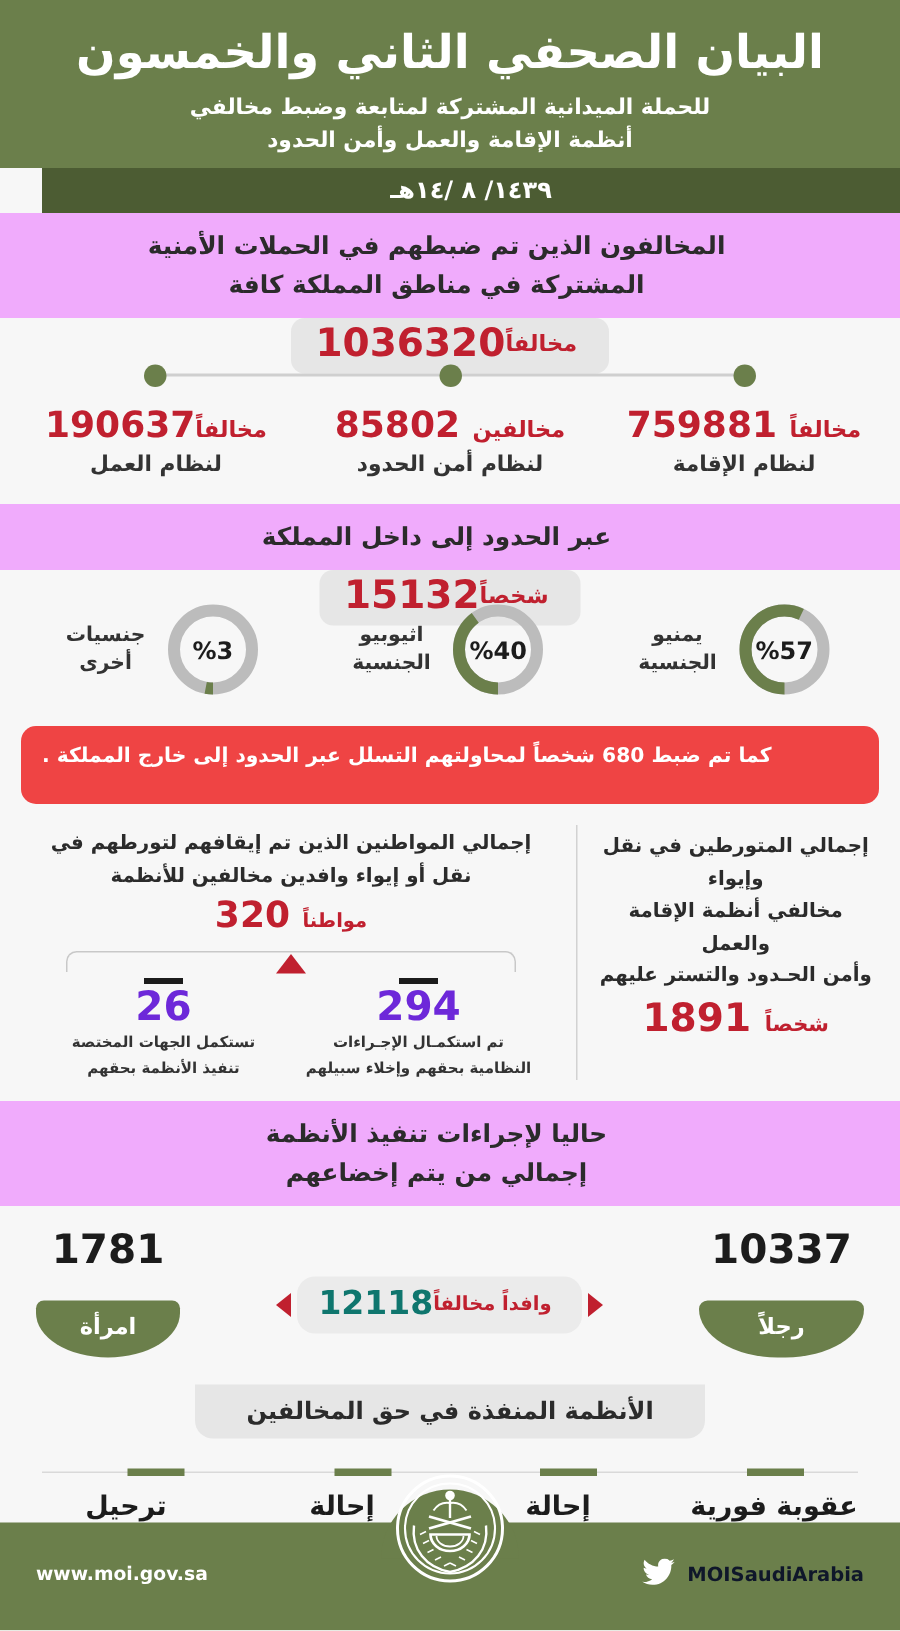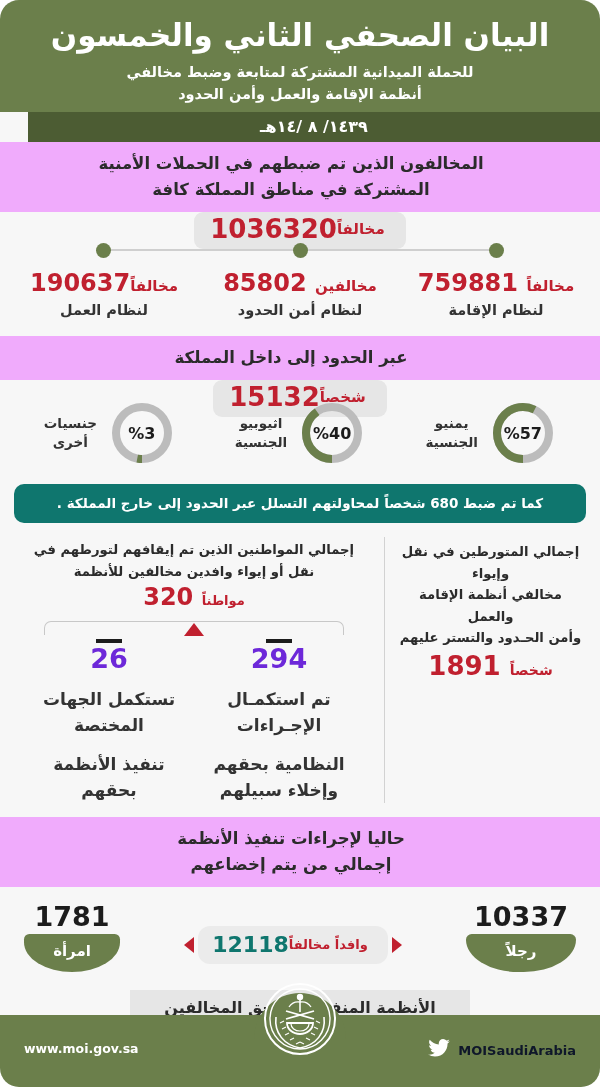--- a/index.html
+++ b/index.html
@@ -11,21 +11,20 @@
     font-family: "DejaVu Sans", "Liberation Sans", sans-serif;
   }
   .page {
     width: 600px;
     height: 1087px;
     position: relative;
     background: #f7f7f7;
     overflow: hidden;
     margin: 0 auto;
     direction: rtl;
-    border-radius: 19px;
   }
 
   
   .header {
     background: #6b7f4b;
     padding: 16px 20px 8px 20px;
     text-align: center;
   }
   .header-title {
     color: #ffffff;
@@ -195,24 +194,24 @@
     font-weight: bold;
     color: #333333;
     line-height: 1.45;
     text-align: center;
     white-space: nowrap;
   }
 
   
   .greenbar {
     margin: 18px 14px 0 14px;
-    background: #0f766e;
+    background: #ef4444;
     border-radius: 10px;
-    text-align: center;
-    padding: 9px 14px 11px 14px;
+    text-align: left;
+    padding: 9px 14px 24px 14px;
   }
   .greenbar-text {
     color: #ffffff;
     font-size: 13.5px;
     font-weight: bold;
   }
 
   
   .two-col {
     display: flex;
@@ -294,42 +293,42 @@
     margin: 0 auto 1px auto;
   }
   .branch-num {
     color: #6d28d9;
     font-size: 27px;
     font-weight: bold;
     line-height: 1.1;
   }
   .branch-cap {
     color: #333333;
-    font-size: 17px;
+    font-size: 10px;
     font-weight: bold;
     line-height: 1.5;
-    margin-top: 14px;
+    margin-top: 2px;
   }
 
   
   .gender-row {
     display: flex;
     align-items: center;
     justify-content: center;
     margin-top: 16px;
     padding: 0 24px;
     gap: 8px;
   }
   .gender-item { text-align: center; flex: 0 0 auto; }
   .gender-num {
     color: #1c1c1c;
     font-size: 27px;
     font-weight: bold;
     line-height: 1;
-    margin-bottom: 4px;
+    margin-bottom: 20px;
   }
   .bowl {
     width: 110px;
     height: 38px;
     background: #6b7f4b;
     border-radius: 6px 6px 55px 55px / 6px 6px 34px 34px;
     display: flex;
     align-items: center;
     justify-content: center;
     color: #ffffff;

